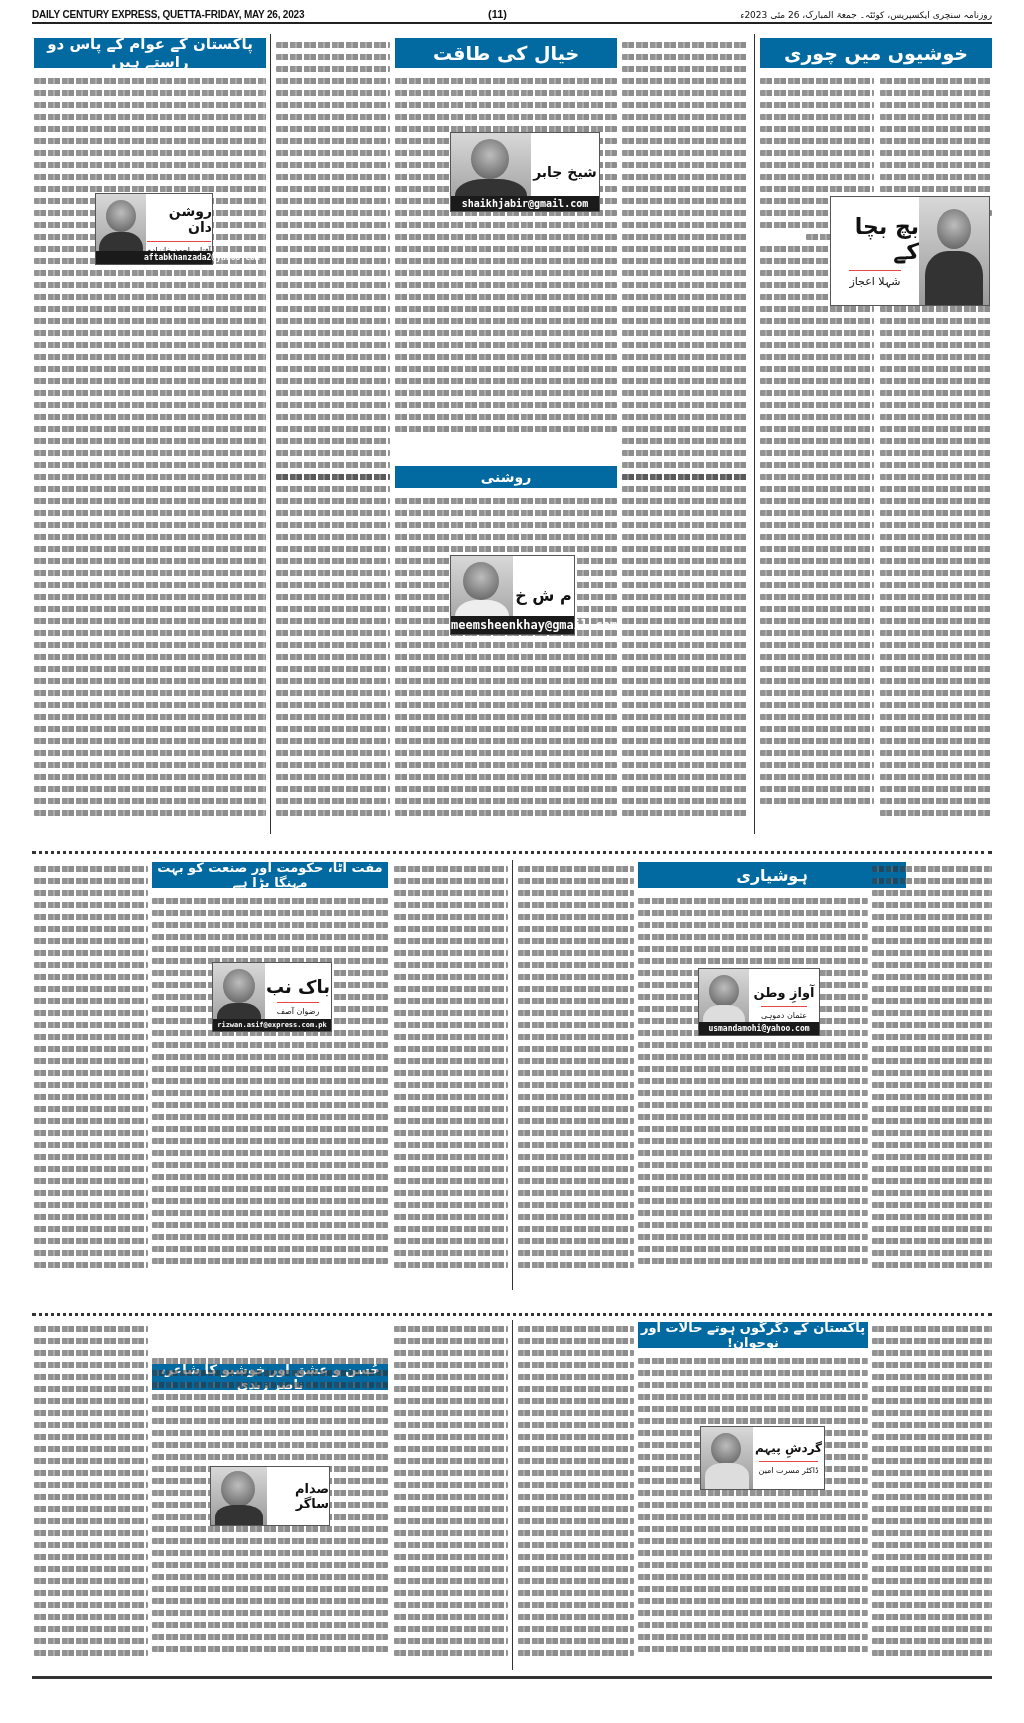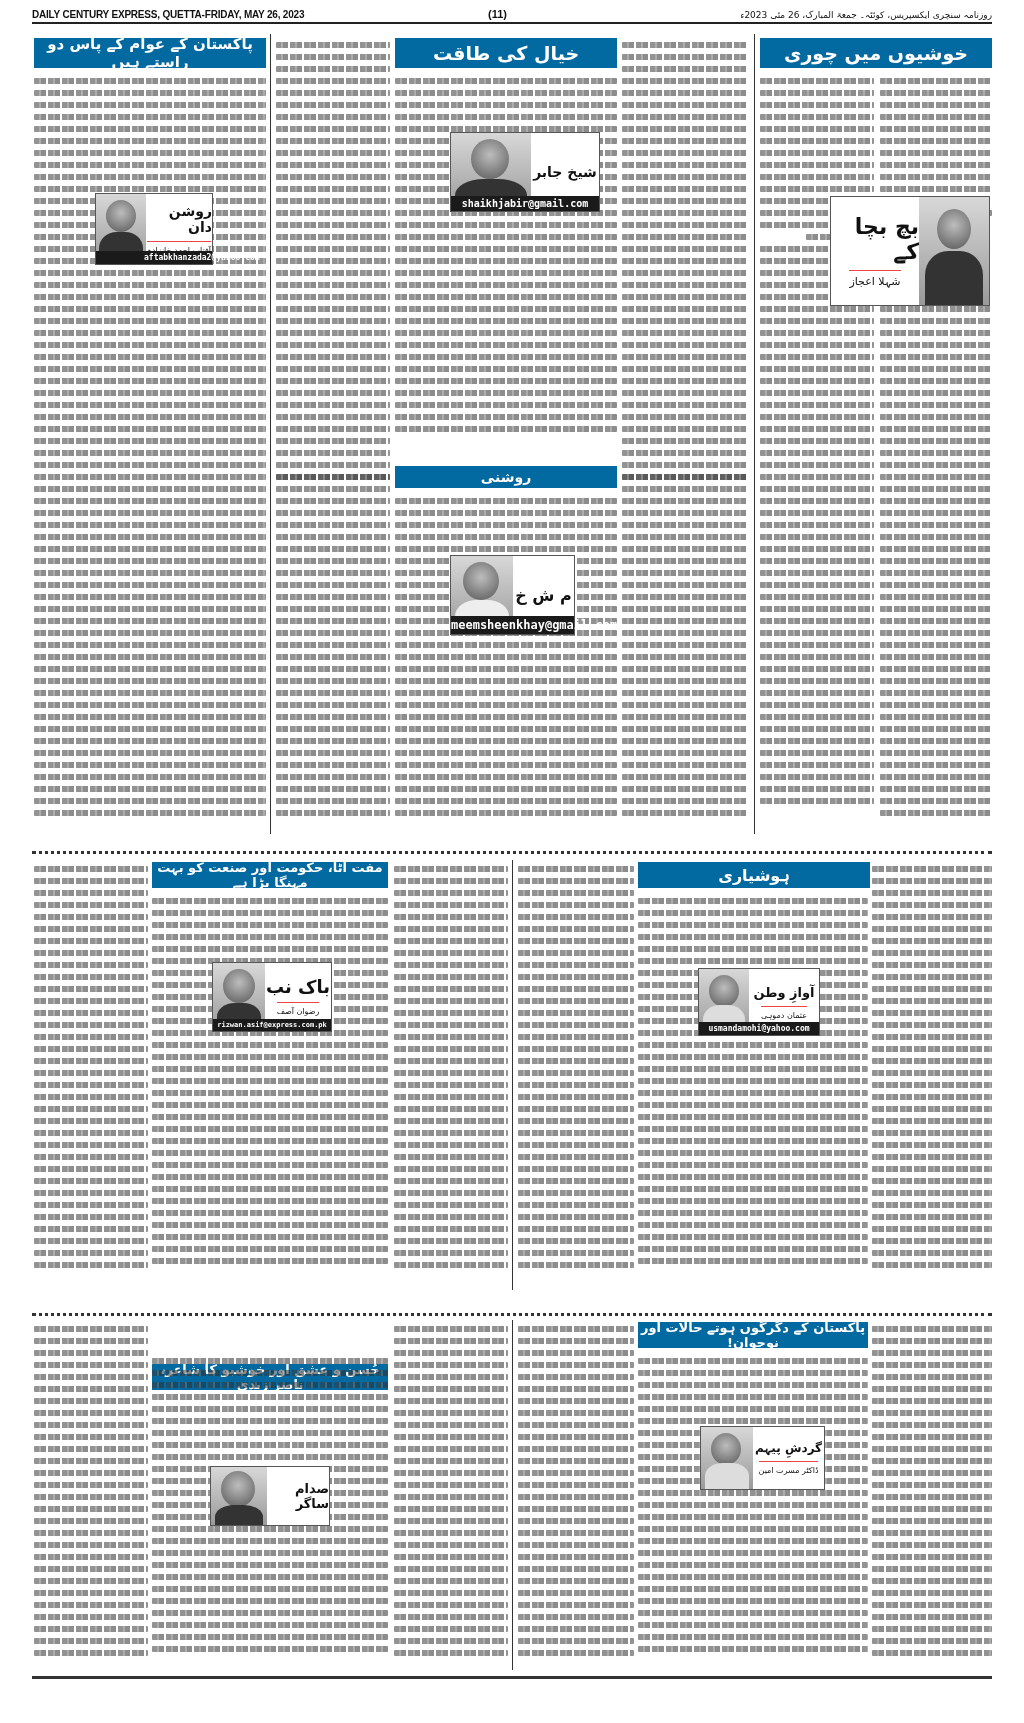--- a/index.html
+++ b/index.html
@@ -501,21 +501,21 @@
       <div class="line"></div>
       <div class="line"></div>
       <div class="line"></div>
       <div class="line"></div>
       <div class="line"></div>
   </div>
 </div>
 
 <div class="dotted-sep" style="top:851px;"></div>
 
-<div class="headline" style="left:638px; top:862px; width:232px; height:26px; font-size:16px;">
+<div class="headline" style="left:638px; top:862px; width:268px; height:26px; font-size:16px;">
   <span>ہوشیاری</span>
 </div>
 <div class="col" style="left:872px; top:862px; width:120px; height:430px;">
   <div class="lines">
     <div class="line"></div>
       <div class="line"></div>
       <div class="line"></div>
       <div class="line"></div>
       <div class="line"></div>
       <div class="line"></div>

